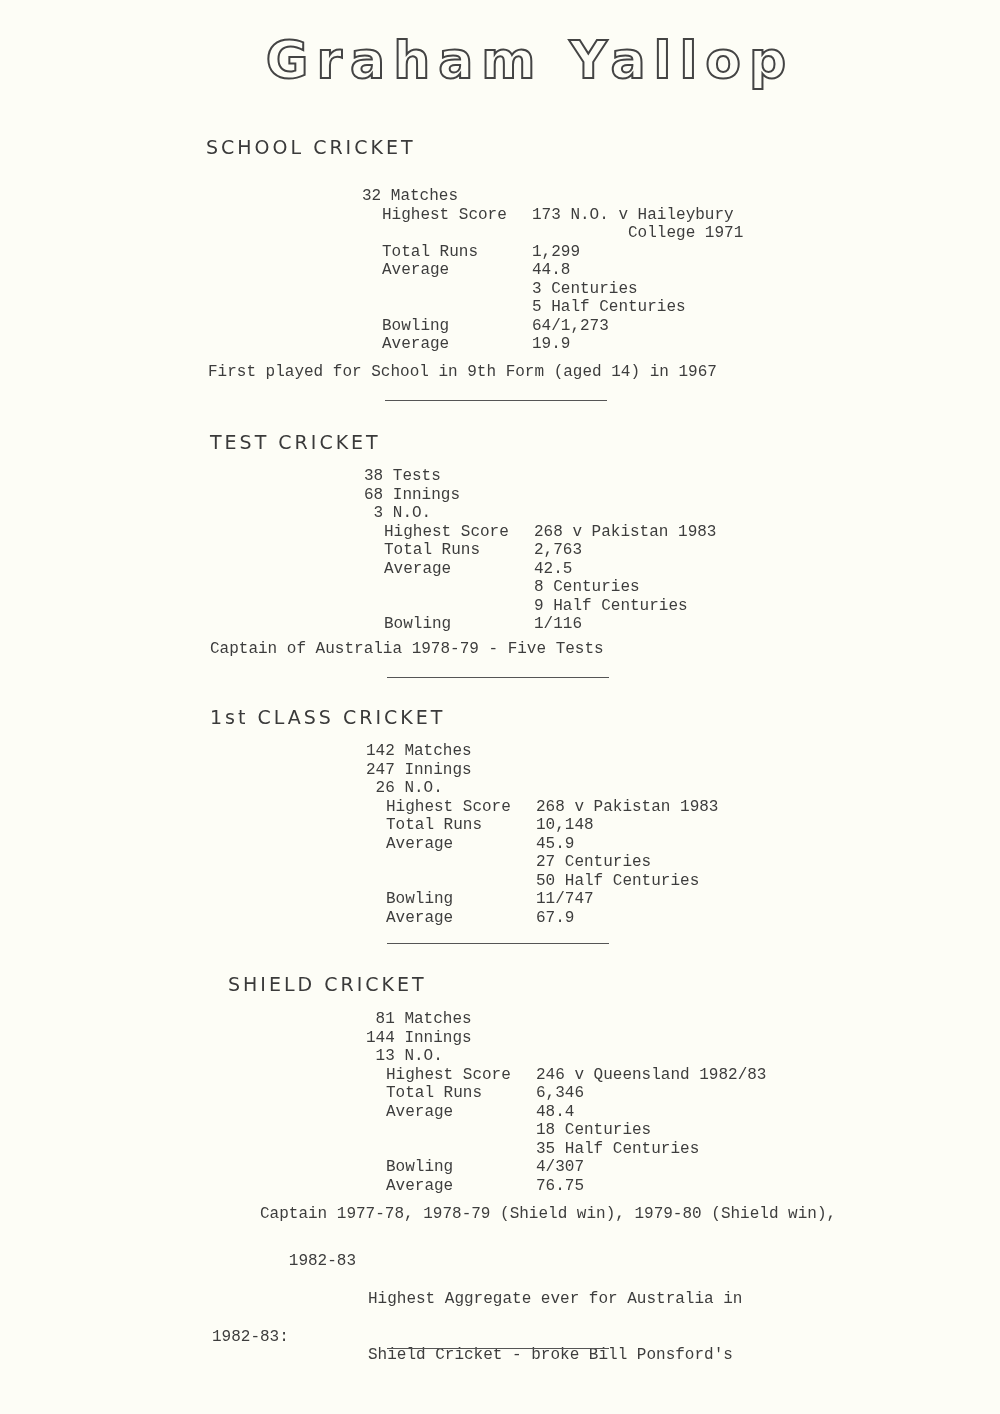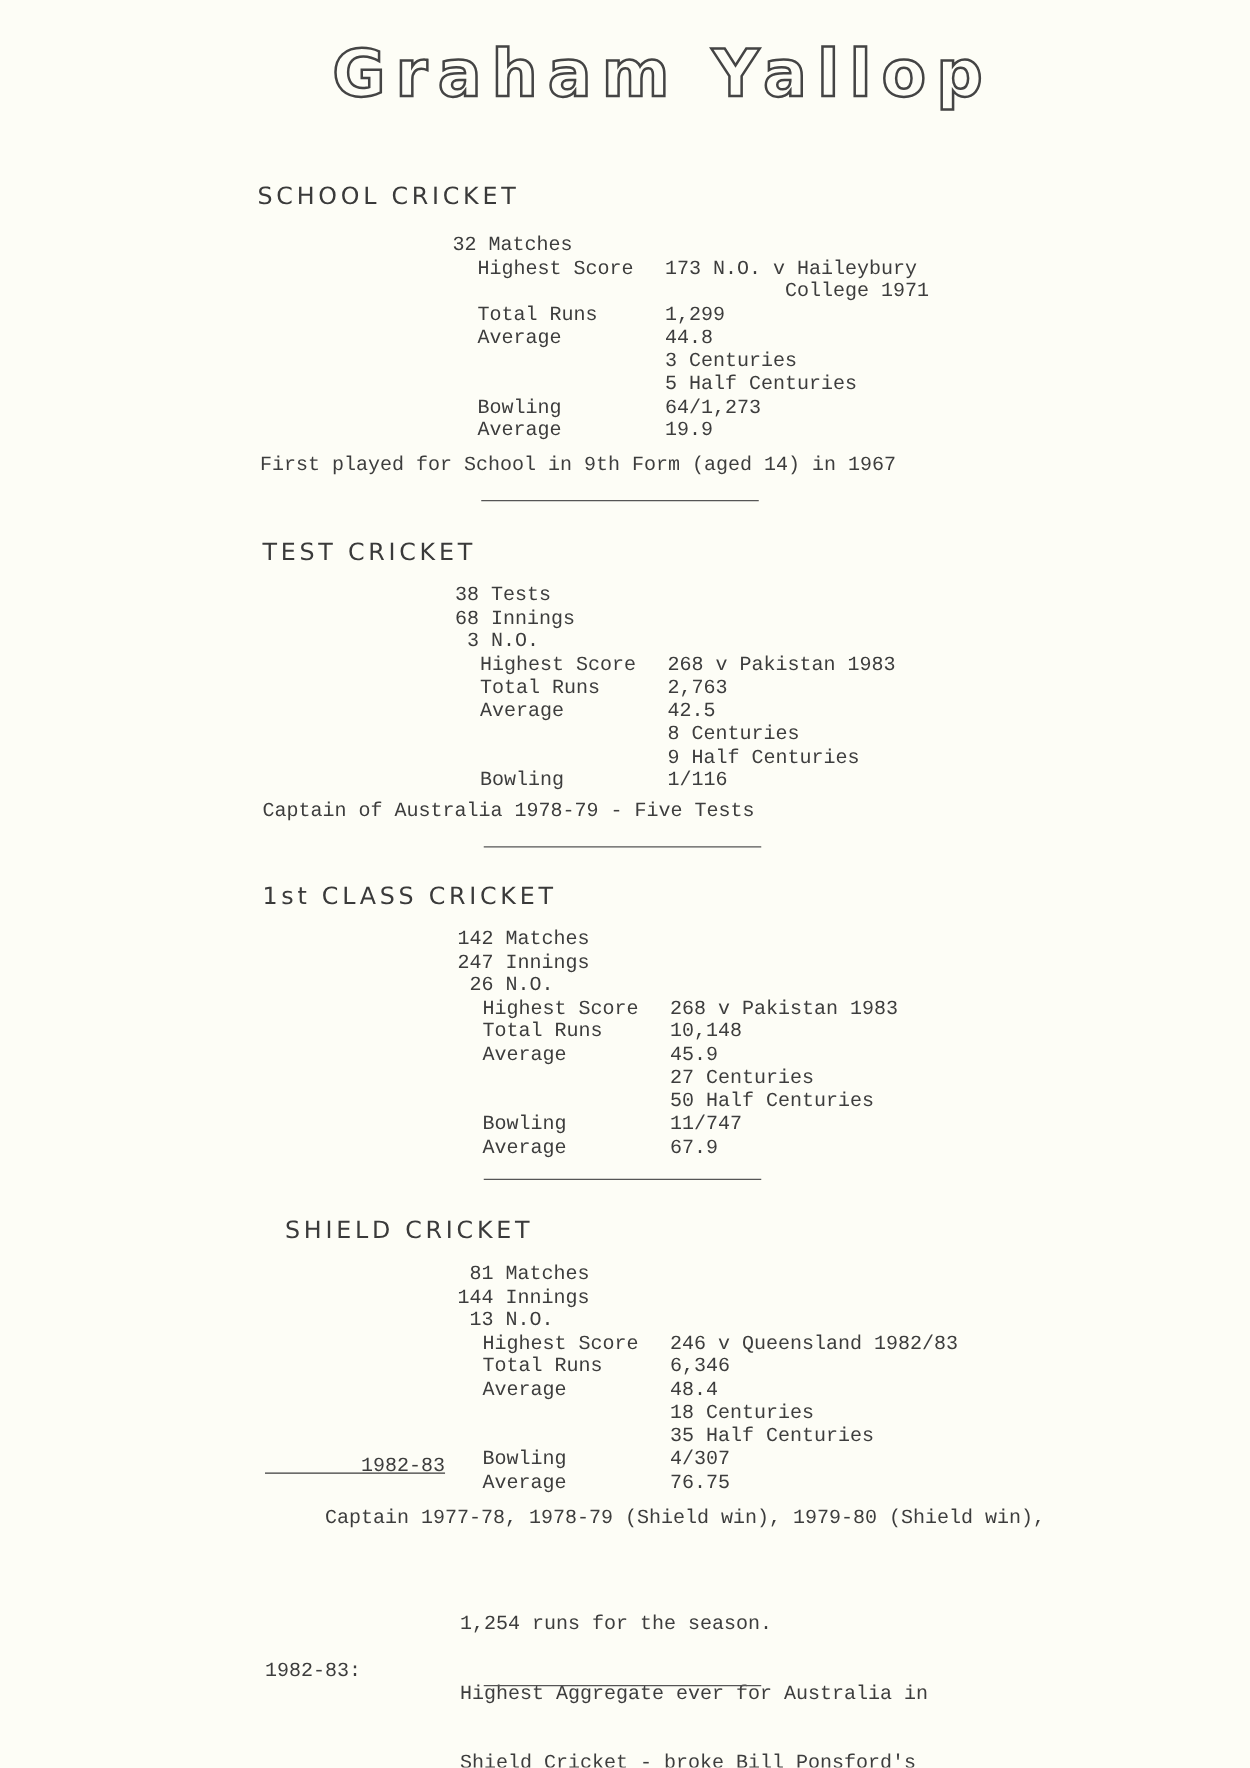--- a/index.html
+++ b/index.html
@@ -42,38 +42,37 @@
     height: 1px;
     background: #555;
   }
   .note { position: absolute; }
 </style>
 </head>
 <body>
 
 <div class="title">Graham Yallop</div>
 
-<div class="heading" style="left:206px; top:146px;">SCHOOL CRICKET</div>
+<div class="heading" style="left:206px; top:136px;">SCHOOL CRICKET</div>
 <div class="block mono" style="left:362px; top:187px;" id="school-stats"><div class="row"><span class="">32 Matches</span><span></span></div><div class="row"><span class="lbl">Highest Score</span><span>173 N.O. v Haileybury</span></div><div class="row"><span class="lbl"></span><span>          College 1971</span></div><div class="row"><span class="lbl">Total Runs</span><span>1,299</span></div><div class="row"><span class="lbl">Average</span><span>44.8</span></div><div class="row"><span class="lbl"></span><span>3 Centuries</span></div><div class="row"><span class="lbl"></span><span>5 Half Centuries</span></div><div class="row"><span class="lbl">Bowling</span><span>64/1,273</span></div><div class="row"><span class="lbl">Average</span><span>19.9</span></div></div>
 <div class="note mono" style="left:208px; top:363px;">First played for School in 9th Form (aged 14) in 1967</div>
 <div class="rule" style="left:385px; top:400px; width:222px;"></div>
 
 <div class="heading" style="left:210px; top:431px;">TEST  CRICKET</div>
 <div class="block mono" style="left:364px; top:467px;" id="test-stats"><div class="row"><span class="">38 Tests</span><span></span></div><div class="row"><span class="">68 Innings</span><span></span></div><div class="row"><span class=""> 3 N.O.</span><span></span></div><div class="row"><span class="lbl">Highest Score</span><span>268 v Pakistan 1983</span></div><div class="row"><span class="lbl">Total Runs</span><span>2,763</span></div><div class="row"><span class="lbl">Average</span><span>42.5</span></div><div class="row"><span class="lbl"></span><span>8 Centuries</span></div><div class="row"><span class="lbl"></span><span>9 Half Centuries</span></div><div class="row"><span class="lbl">Bowling</span><span>1/116</span></div></div>
 <div class="note mono" style="left:210px; top:640px;text-align:right;">Captain of Australia 1978-79 - Five Tests</div>
 <div class="rule" style="left:387px; top:677px; width:222px;"></div>
 
 <div class="heading" style="left:210px; top:706px;">1st CLASS CRICKET</div>
 <div class="block mono" style="left:366px; top:742px;" id="fc-stats"><div class="row"><span class="">142 Matches</span><span></span></div><div class="row"><span class="">247 Innings</span><span></span></div><div class="row"><span class=""> 26 N.O.</span><span></span></div><div class="row"><span class="lbl">Highest Score</span><span>268 v Pakistan 1983</span></div><div class="row"><span class="lbl">Total Runs</span><span>10,148</span></div><div class="row"><span class="lbl">Average</span><span>45.9</span></div><div class="row"><span class="lbl"></span><span>27 Centuries</span></div><div class="row"><span class="lbl"></span><span>50 Half Centuries</span></div><div class="row"><span class="lbl">Bowling</span><span>11/747</span></div><div class="row"><span class="lbl">Average</span><span>67.9</span></div></div>
 <div class="rule" style="left:387px; top:943px; width:222px;"></div>
 
 <div class="heading" style="left:228px; top:973px;">SHIELD CRICKET</div>
 <div class="block mono" style="left:366px; top:1010px;" id="shield-stats"><div class="row"><span class=""> 81 Matches</span><span></span></div><div class="row"><span class="">144 Innings</span><span></span></div><div class="row"><span class=""> 13 N.O.</span><span></span></div><div class="row"><span class="lbl">Highest Score</span><span>246 v Queensland 1982/83</span></div><div class="row"><span class="lbl">Total Runs</span><span>6,346</span></div><div class="row"><span class="lbl">Average</span><span>48.4</span></div><div class="row"><span class="lbl"></span><span>18 Centuries</span></div><div class="row"><span class="lbl"></span><span>35 Half Centuries</span></div><div class="row"><span class="lbl">Bowling</span><span>4/307</span></div><div class="row"><span class="lbl">Average</span><span>76.75</span></div></div>
 <div class="note mono" style="left:212px; top:1205px;margin-left:48px;">Captain 1977-78, 1978-79 (Shield win), 1979-80 (Shield win),</div>
-<div class="note mono" style="left:212px; top:1164px;text-decoration:underline;">        1982-83</div>
+<div class="note mono" style="left:212px; top:1252px;">        1982-83</div>
 <div class="note mono" style="left:212px; top:1328px;">1982-83:</div>
 <div class="block mono" style="left:368px; top:1253px;">
-  <div>1,254 runs for the season.</div>
   <div>Highest Aggregate ever for Australia in</div>
   <div>Shield Cricket - broke Bill Ponsford's</div>
   
 </div>
 <div class="rule" style="left:387px; top:1348px; width:222px;"></div>
 
 </body></html>

